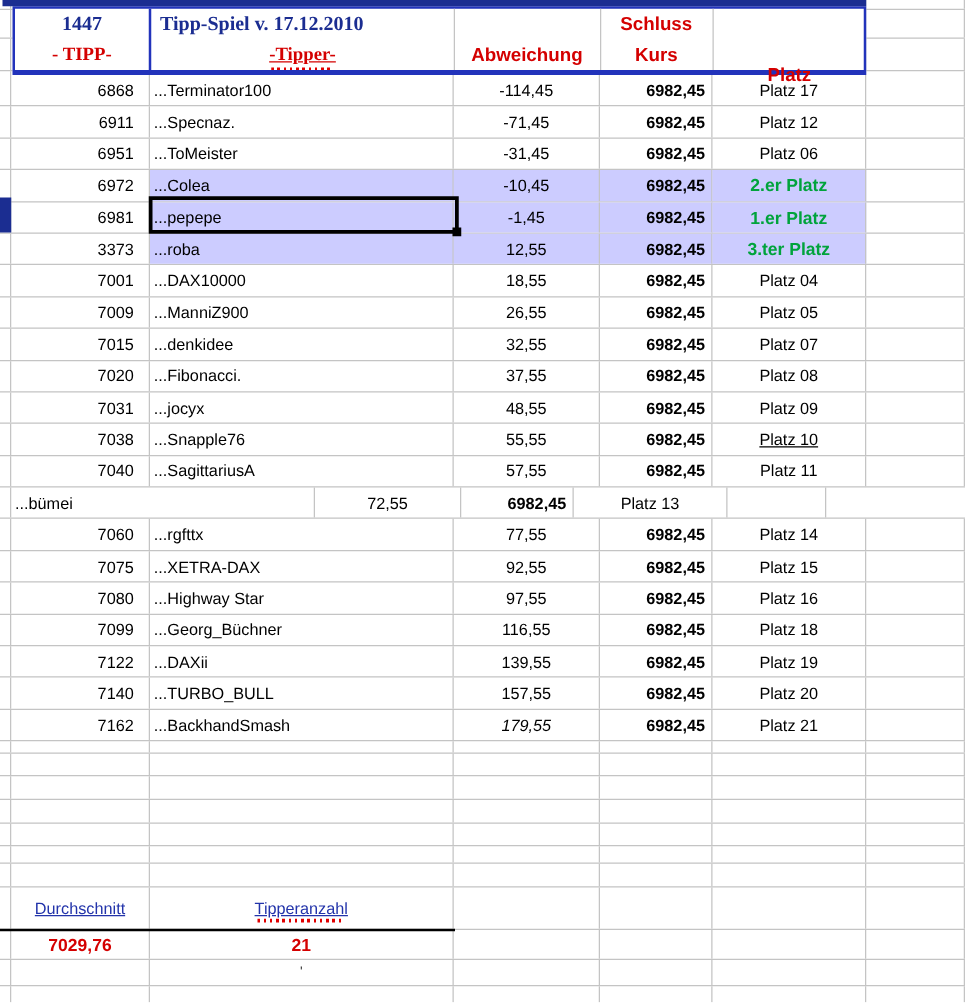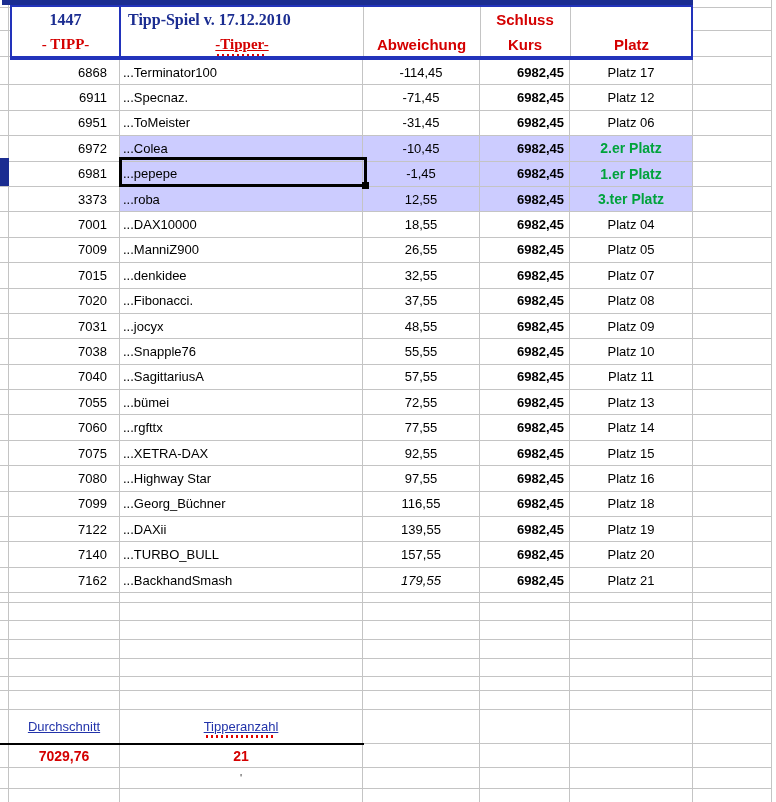--- a/index.html
+++ b/index.html
@@ -199,35 +199,34 @@
         <div class="c c-kurs" style="width: 90px;">6982,45</div>
         <div class="c c-platz" style="width: 123px;">Platz 09</div>
         <div class="c" style="width: 79px;"></div>
       </div>
       <div class="r" style="height: 25.4px;">
         <div class="c" style="width: 9px;"></div>
         <div class="c c-tipp" style="width: 111px;">7038</div>
         <div class="c c-name" style="width: 243px;">...Snapple76</div>
         <div class="c c-abw" style="width: 117px;">55,55</div>
         <div class="c c-kurs" style="width: 90px;">6982,45</div>
-        <div class="c c-platz" style="width: 123px;">Platz 10</div>
+        <div class="c c-platz" style="width: 123px; text-decoration: underline;">Platz 10</div>
         <div class="c" style="width: 79px;"></div>
       </div>
       <div class="r" style="height: 25.4px;">
         <div class="c" style="width: 9px;"></div>
         <div class="c c-tipp" style="width: 111px;">7040</div>
         <div class="c c-name" style="width: 243px;">...SagittariusA</div>
         <div class="c c-abw" style="width: 117px;">57,55</div>
         <div class="c c-kurs" style="width: 90px;">6982,45</div>
         <div class="c c-platz" style="width: 123px;">Platz 11</div>
         <div class="c" style="width: 79px;"></div>
       </div>
       <div class="r" style="height: 25.4px;">
         <div class="c" style="width: 9px;"></div>
-        <div class="c c-tipp" style="width: 111px;">7055</div>
         <div class="c c-name" style="width: 243px;">...bümei</div>
         <div class="c c-abw" style="width: 117px;">72,55</div>
         <div class="c c-kurs" style="width: 90px;">6982,45</div>
         <div class="c c-platz" style="width: 123px;">Platz 13</div>
         <div class="c" style="width: 79px;"></div>
       </div>
       <div class="r" style="height: 25.4px;">
         <div class="c" style="width: 9px;"></div>
         <div class="c c-tipp" style="width: 111px;">7060</div>
         <div class="c c-name" style="width: 243px;">...rgfttx</div>
@@ -406,21 +405,21 @@
     <div class="hcell hc-center serifnavy" style="left:0;top:0;width:107px;height:25px">1447</div>
     <div class="hcell serifnavy" style="left:109px;top:0;width:242px;height:25px;padding-left:7px">Tipp-Spiel v. 17.12.2010</div>
     <div class="hcell hc-center sansred" style="left:468px;top:0;width:90px;height:25px">Schluss</div>
 
     <div class="hcell hc-center serifred" style="left:0;top:25px;width:107px;height:24px">- TIPP-</div>
     <div class="hcell hc-center sansred" style="left:351px;top:25px;width:117px;height:24px">Abweichung</div>
     <div class="hcell hc-center serifred" style="left:109px;top:25px;width:242px;height:24px">
       <span class="squiggle" style="text-decoration:underline">-Tipper-</span>
     </div>
     <div class="hcell hc-center sansred" style="left:468px;top:25px;width:90px;height:24px">Kurs</div>
-    <div class="hcell hc-center sansred" style="left:558px;top:25px;width:123px;height:24px">Platz</div>
+    <div class="hcell hc-center sansred" style="left:558px;top:41px;width:123px;height:24px">Platz</div>
   </div>
 
   <div id="rowmarker"></div>
 
   <div id="selection">
     <div class="handle"></div>
   </div>
 
   <div id="sumline"></div>
 

